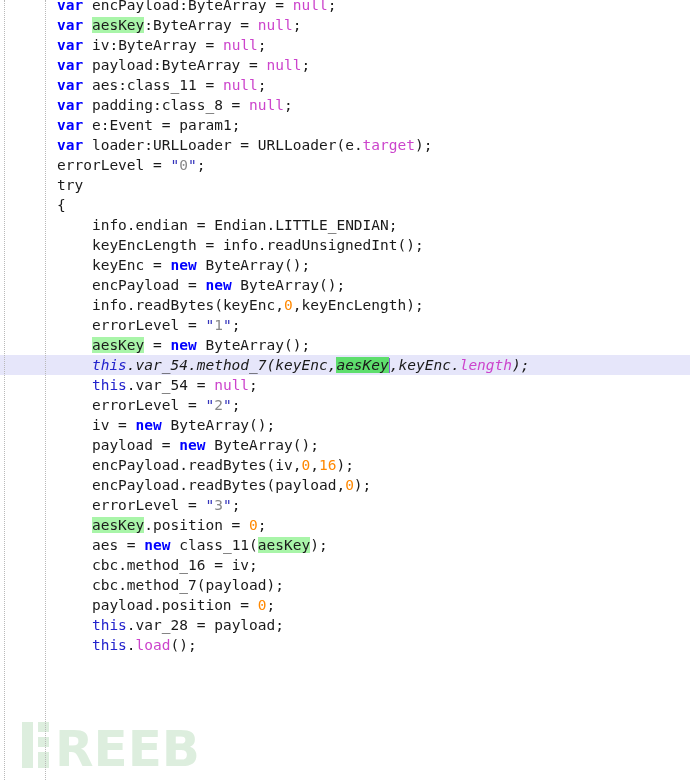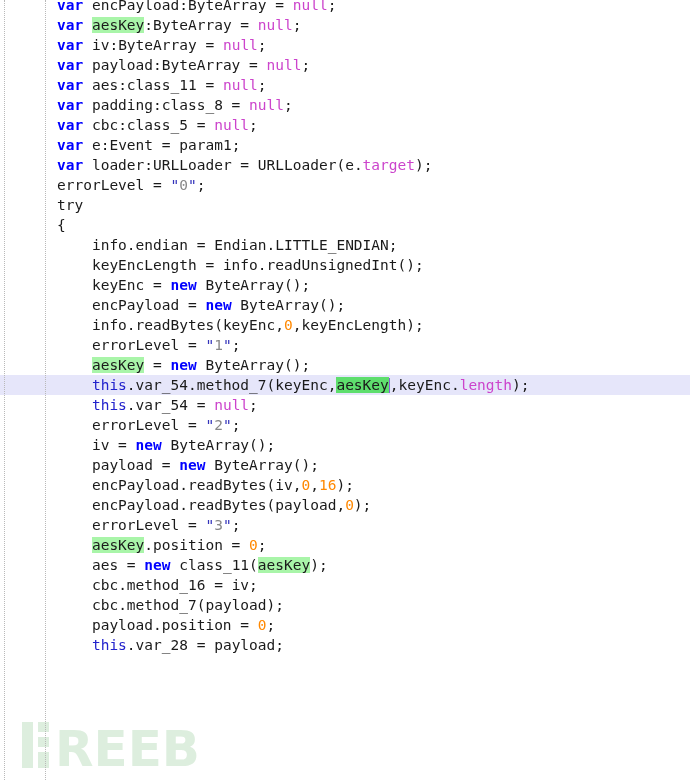--- a/index.html
+++ b/index.html
@@ -60,20 +60,21 @@
     position: relative;
     height: 20px;
     line-height: 20px;
     white-space: pre;
     font-size: 14.5px;
     color: #000000;
     padding-left: 57px;
   }
   .line.cursorline {
     background: #e6e6fa;
+    font-style: italic;
   }
   .line.cursorline::before {
     content: "";
     position: absolute;
     left: 0; right: 0; top: 0; bottom: 0;
     background: #e6e6fa;
     z-index: -1;
   }
 
   
@@ -126,21 +127,20 @@
     </svg>
   </div>
 
   <div id="code">
       <div class="line"><span></span><span class="kw">var</span><span class="plain"> encPayload</span><span class="punc">:</span><span class="plain">ByteArray</span><span class="punc"> = </span><span class="nul">null</span><span class="punc">;</span></div>
       <div class="line"><span></span><span class="kw">var</span><span class="plain"> </span><span class="plain occ">aesKey</span><span class="punc">:</span><span class="plain">ByteArray</span><span class="punc"> = </span><span class="nul">null</span><span class="punc">;</span></div>
       <div class="line"><span></span><span class="kw">var</span><span class="plain"> iv</span><span class="punc">:</span><span class="plain">ByteArray</span><span class="punc"> = </span><span class="nul">null</span><span class="punc">;</span></div>
       <div class="line"><span></span><span class="kw">var</span><span class="plain"> payload</span><span class="punc">:</span><span class="plain">ByteArray</span><span class="punc"> = </span><span class="nul">null</span><span class="punc">;</span></div>
       <div class="line"><span></span><span class="kw">var</span><span class="plain"> aes</span><span class="punc">:</span><span class="plain">class_11</span><span class="punc"> = </span><span class="nul">null</span><span class="punc">;</span></div>
       <div class="line"><span></span><span class="kw">var</span><span class="plain"> padding</span><span class="punc">:</span><span class="plain">class_8</span><span class="punc"> = </span><span class="nul">null</span><span class="punc">;</span></div>
-      <div class="line"><span></span><span class="kw">var</span><span class="plain"> cbc</span><span class="punc">:</span><span class="plain">class_5</span><span class="punc"> = </span><span class="nul">null</span><span class="punc">;</span></div>
       <div class="line"><span></span><span class="kw">var</span><span class="plain"> e</span><span class="punc">:</span><span class="plain">Event</span><span class="punc"> = </span><span class="plain">param1</span><span class="punc">;</span></div>
       <div class="line"><span></span><span class="kw">var</span><span class="plain"> loader</span><span class="punc">:</span><span class="plain">URLLoader</span><span class="punc"> = </span><span class="plain">URLLoader</span><span class="punc">(</span><span class="plain">e</span><span class="punc">.</span><span class="prop">target</span><span class="punc">)</span><span class="punc">;</span></div>
       <div class="line"><span></span><span class="plain">errorLevel</span><span class="punc"> = </span><span class="strq">"</span><span class="str">0</span><span class="strq">"</span><span class="punc">;</span></div>
       <div class="line"><span></span><span class="plain">try</span></div>
       <div class="line"><span></span><span class="punc">{</span></div>
       <div class="line"><span>    </span><span class="plain">info</span><span class="punc">.</span><span class="plain">endian</span><span class="punc"> = </span><span class="plain">Endian</span><span class="punc">.</span><span class="plain">LITTLE_ENDIAN</span><span class="punc">;</span></div>
       <div class="line"><span>    </span><span class="plain">keyEncLength</span><span class="punc"> = </span><span class="plain">info</span><span class="punc">.</span><span class="plain">readUnsignedInt</span><span class="punc">()</span><span class="punc">;</span></div>
       <div class="line"><span>    </span><span class="plain">keyEnc</span><span class="punc"> = </span><span class="kw">new</span><span class="plain"> ByteArray</span><span class="punc">()</span><span class="punc">;</span></div>
       <div class="line"><span>    </span><span class="plain">encPayload</span><span class="punc"> = </span><span class="kw">new</span><span class="plain"> ByteArray</span><span class="punc">()</span><span class="punc">;</span></div>
       <div class="line"><span>    </span><span class="plain">info</span><span class="punc">.</span><span class="plain">readBytes</span><span class="punc">(</span><span class="plain">keyEnc</span><span class="punc">,</span><span class="num">0</span><span class="punc">,</span><span class="plain">keyEncLength</span><span class="punc">)</span><span class="punc">;</span></div>
@@ -153,15 +153,16 @@
       <div class="line"><span>    </span><span class="plain">payload</span><span class="punc"> = </span><span class="kw">new</span><span class="plain"> ByteArray</span><span class="punc">()</span><span class="punc">;</span></div>
       <div class="line"><span>    </span><span class="plain">encPayload</span><span class="punc">.</span><span class="plain">readBytes</span><span class="punc">(</span><span class="plain">iv</span><span class="punc">,</span><span class="num">0</span><span class="punc">,</span><span class="num">16</span><span class="punc">)</span><span class="punc">;</span></div>
       <div class="line"><span>    </span><span class="plain">encPayload</span><span class="punc">.</span><span class="plain">readBytes</span><span class="punc">(</span><span class="plain">payload</span><span class="punc">,</span><span class="num">0</span><span class="punc">)</span><span class="punc">;</span></div>
       <div class="line"><span>    </span><span class="plain">errorLevel</span><span class="punc"> = </span><span class="strq">"</span><span class="str">3</span><span class="strq">"</span><span class="punc">;</span></div>
       <div class="line"><span>    </span><span class="plain occ">aesKey</span><span class="punc">.</span><span class="plain">position</span><span class="punc"> = </span><span class="num">0</span><span class="punc">;</span></div>
       <div class="line"><span>    </span><span class="plain">aes</span><span class="punc"> = </span><span class="kw">new</span><span class="plain"> class_11</span><span class="punc">(</span><span class="plain occ">aesKey</span><span class="punc">)</span><span class="punc">;</span></div>
       <div class="line"><span>    </span><span class="plain">cbc</span><span class="punc">.</span><span class="plain">method_16</span><span class="punc"> = </span><span class="plain">iv</span><span class="punc">;</span></div>
       <div class="line"><span>    </span><span class="plain">cbc</span><span class="punc">.</span><span class="plain">method_7</span><span class="punc">(</span><span class="plain">payload</span><span class="punc">)</span><span class="punc">;</span></div>
       <div class="line"><span>    </span><span class="plain">payload</span><span class="punc">.</span><span class="plain">position</span><span class="punc"> = </span><span class="num">0</span><span class="punc">;</span></div>
       <div class="line"><span>    </span><span class="this">this</span><span class="punc">.</span><span class="plain">var_28</span><span class="punc"> = </span><span class="plain">payload</span><span class="punc">;</span></div>
+      <div class="line"><span>    </span><span class="this">this</span><span class="punc">.</span><span class="prop">load</span><span class="punc">()</span><span class="punc">;</span></div>
     </div>
 
 </div>
 
 </body></html>

